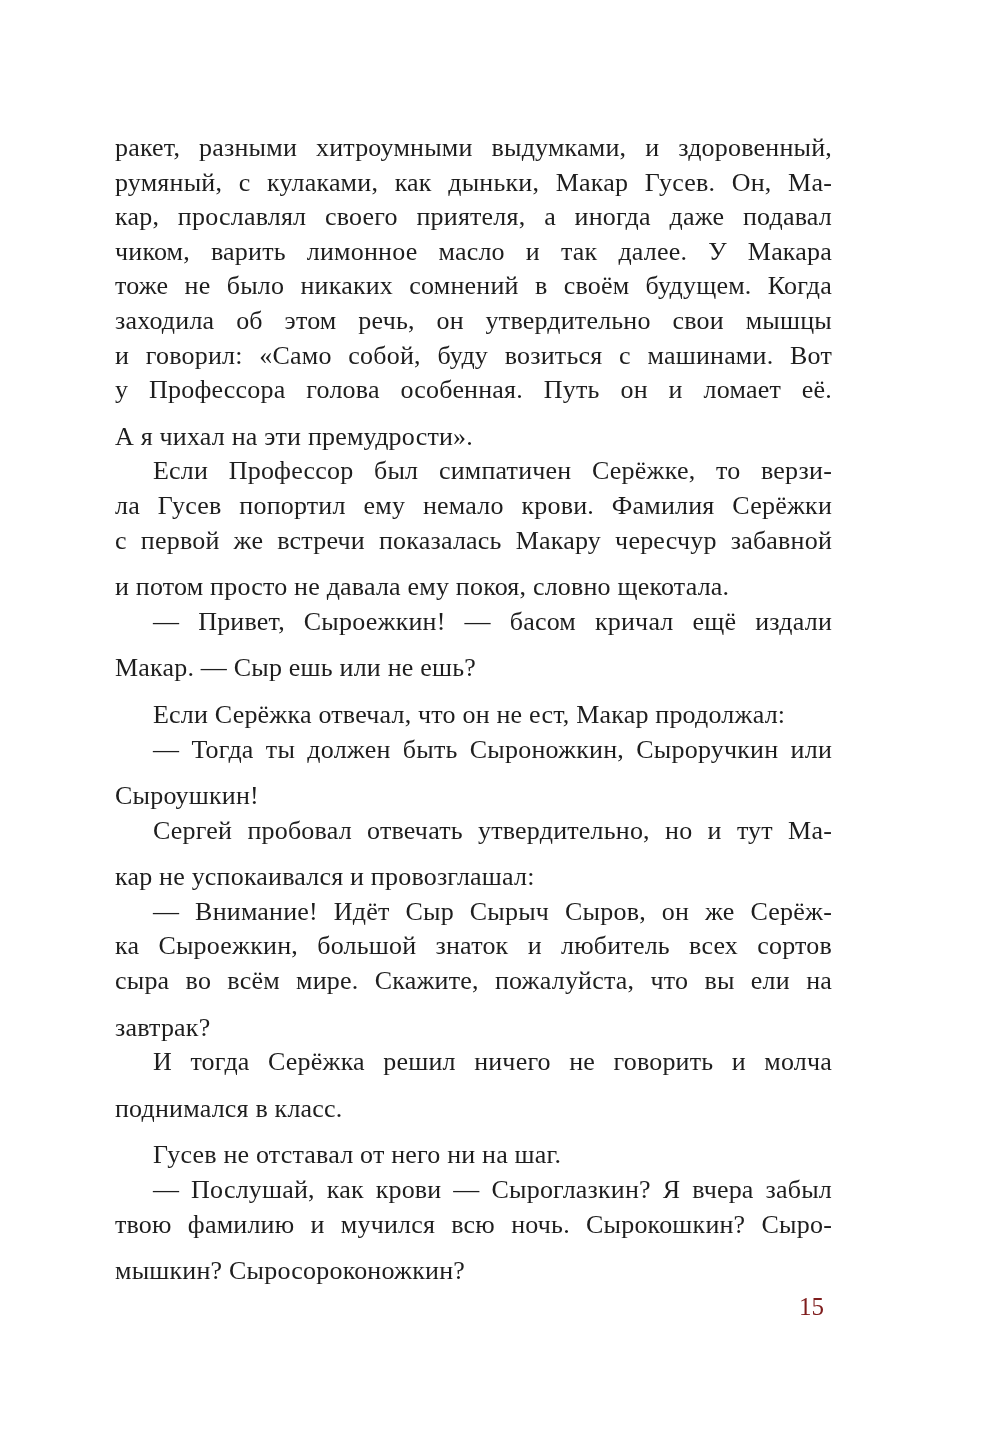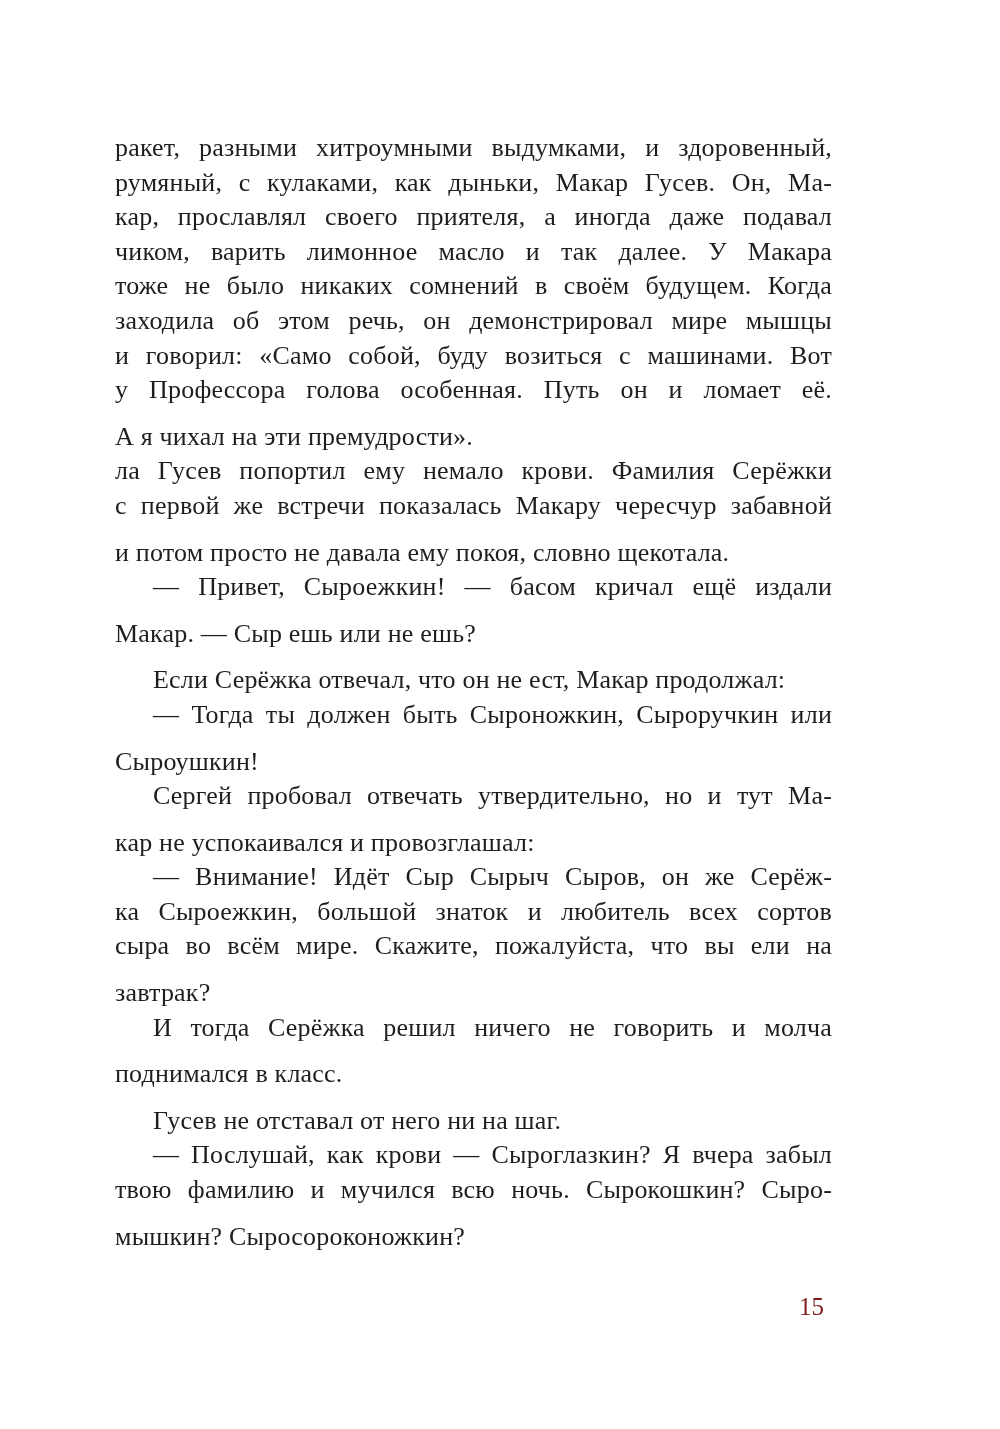--- a/index.html
+++ b/index.html
@@ -60,26 +60,27 @@
 <body>
 
 <div class="book-page">
   <div class="text-block" id="text-block">
       <div class="para">
         <div class="line">ракет, разными хитроумными выдумками, и здоровенный,</div>
         <div class="line">румяный, с кулаками, как дыньки, Макар Гусев. Он, Ма-</div>
         <div class="line">кар, прославлял своего приятеля, а иногда даже подавал</div>
         <div class="line">чиком, варить лимонное масло и так далее. У Макара</div>
         <div class="line">тоже не было никаких сомнений в своём будущем. Когда</div>
-        <div class="line">заходила об этом речь, он демонстрировал мире мышцы</div>
+        <div class="line">заходила об этом речь, он утвердительно свои мышцы</div>
         <div class="line">и говорил: «Само собой, буду возиться с машинами. Вот</div>
         <div class="line">у Профессора голова особенная. Путь он и ломает её.</div>
         <div class="line flush">А я чихал на эти премудрости».</div>
       </div>
       <div class="para">
+        <div class="line indent">Если Профессор был симпатичен Серёжке, то верзи-</div>
         <div class="line">ла Гусев попортил ему немало крови. Фамилия Серёжки</div>
         <div class="line">с первой же встречи показалась Макару чересчур забавной</div>
         <div class="line flush">и потом просто не давала ему покоя, словно щекотала.</div>
       </div>
       <div class="para">
         <div class="line indent">— Привет, Сыроежкин! — басом кричал ещё издали</div>
         <div class="line flush">Макар. — Сыр ешь или не ешь?</div>
       </div>
       <div class="para">
         <div class="line indent flush">Если Серёжка отвечал, что он не ест, Макар продолжал:</div>

